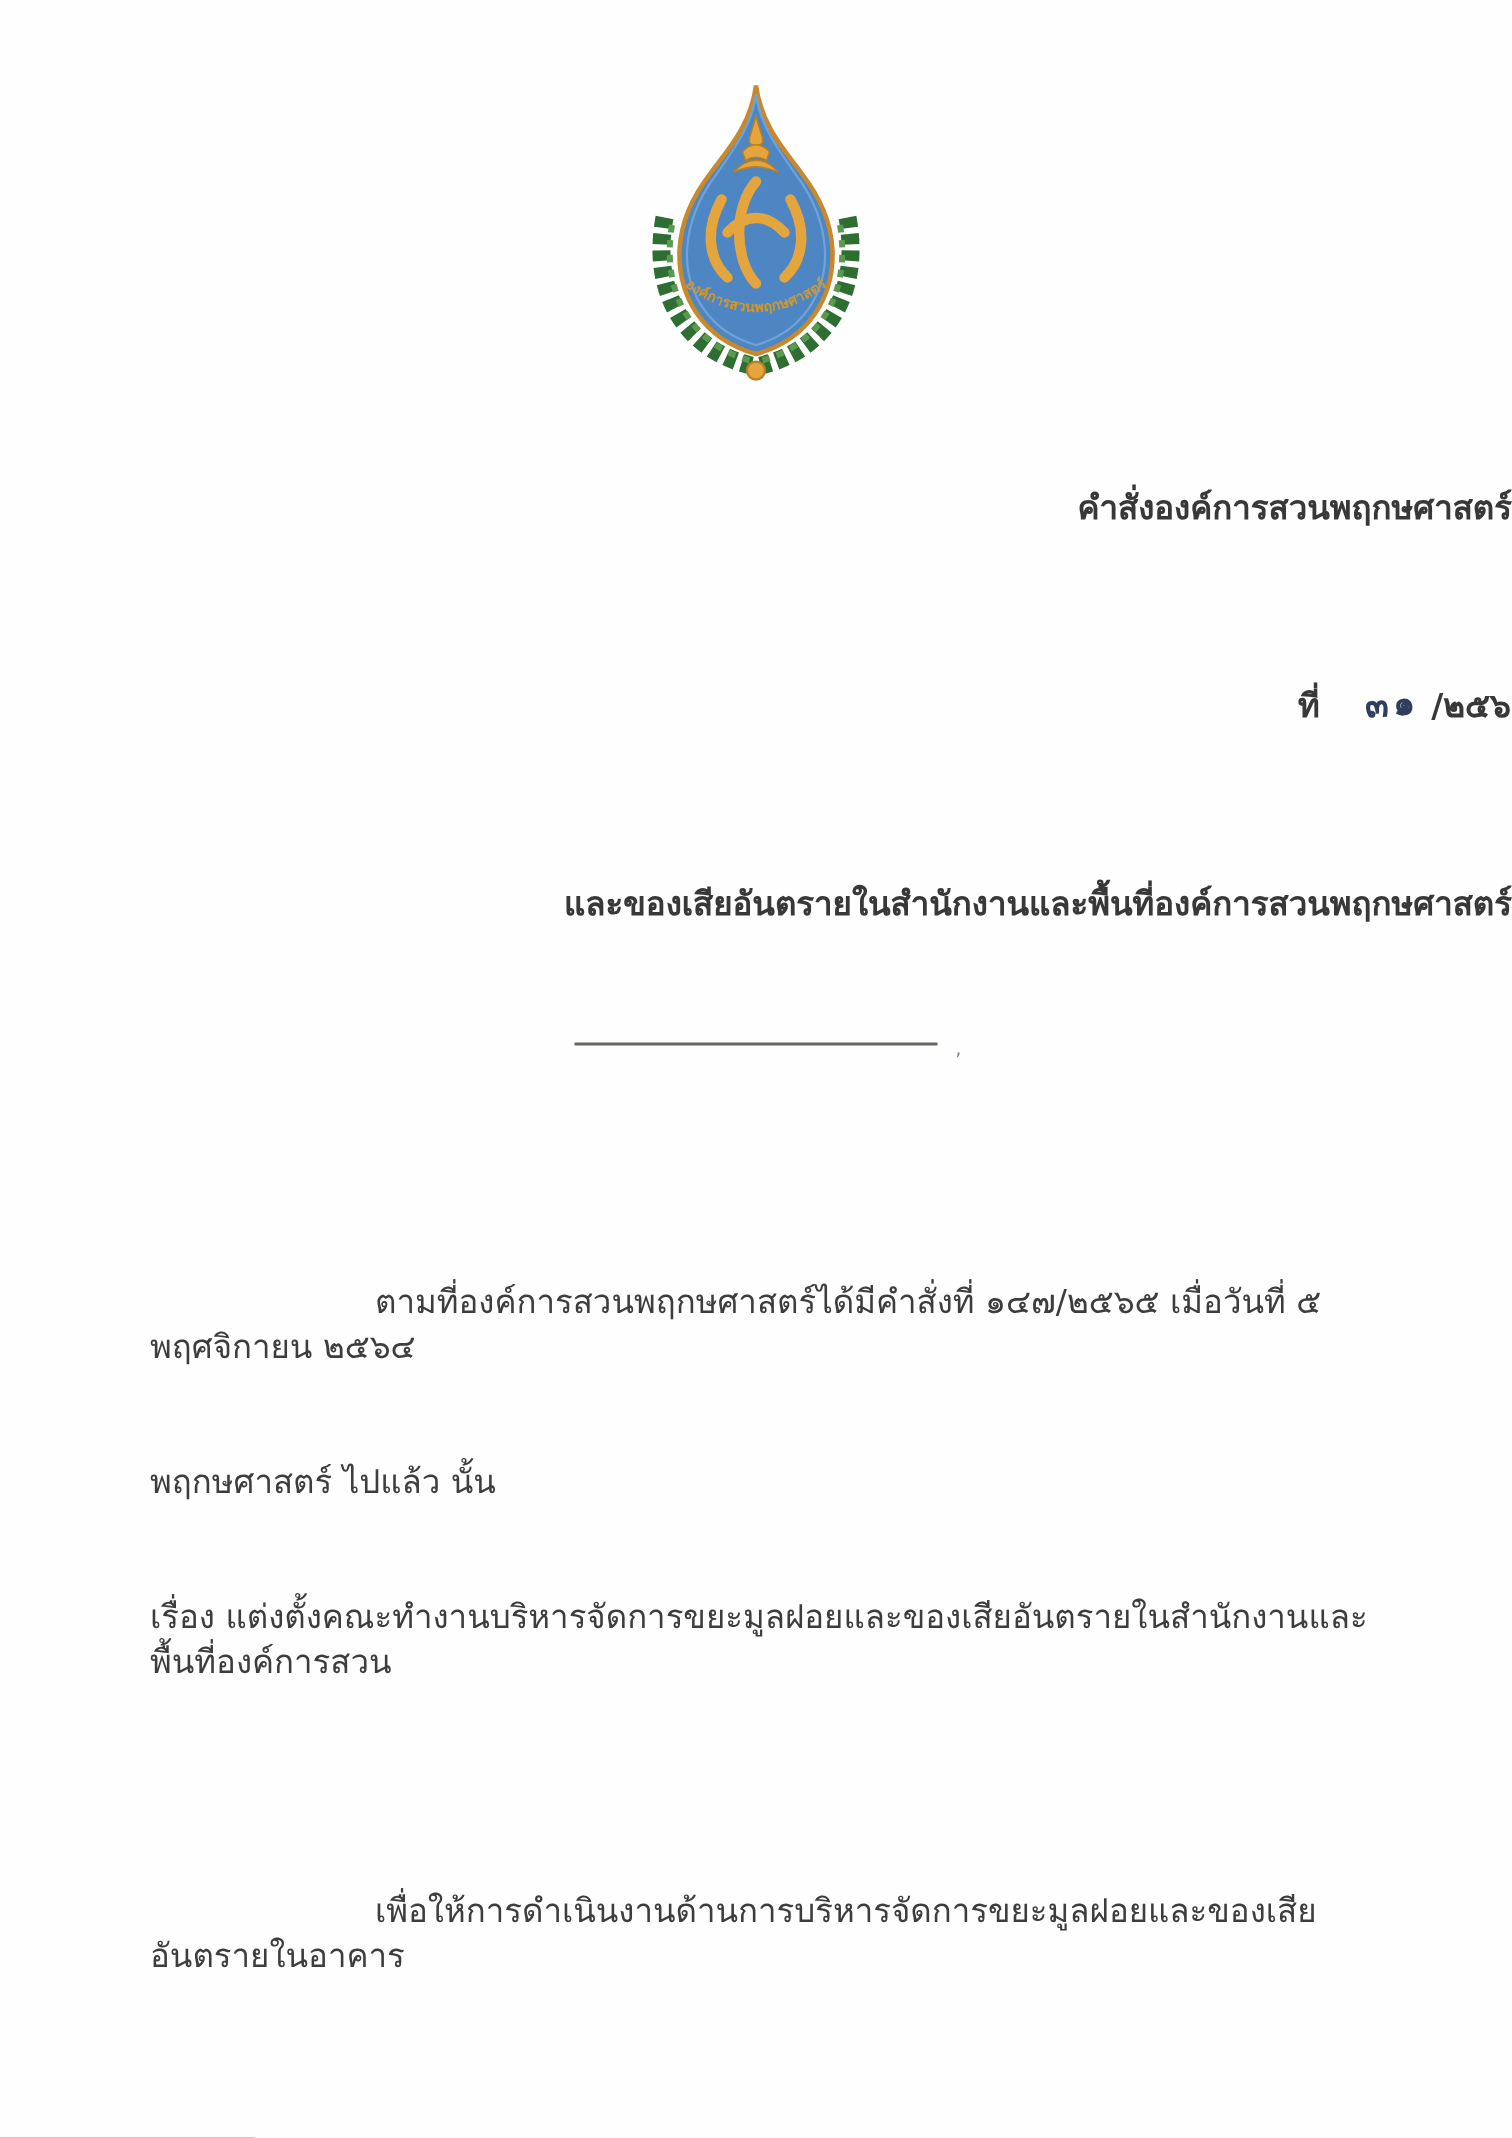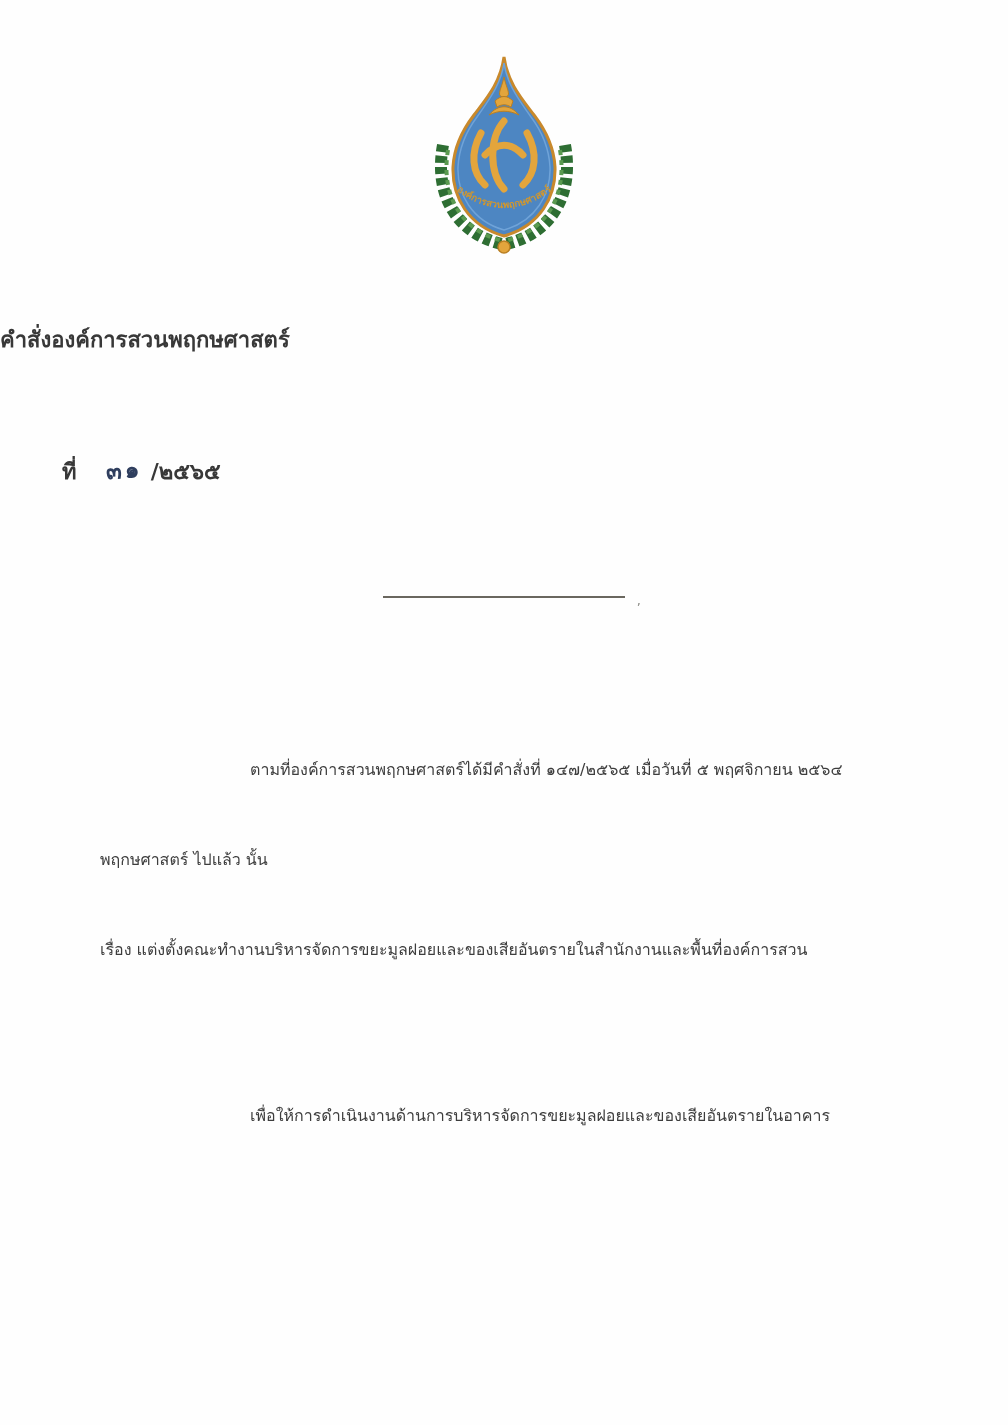--- a/index.html
+++ b/index.html
@@ -10,35 +10,35 @@
     background:#fefefe;
     font-family:"DejaVu Sans","Liberation Sans",sans-serif;
     color:#3c3c3c;
     overflow:hidden;
     box-sizing:border-box;
   }
   
   .seal-wrap{margin:55px auto 0;width:178px;height:200px;}
   
   .title-block{
-    margin-top:2px;text-align:left;
+    margin-top:2px;text-align:right;
     font-size:22px;font-weight:bold;line-height:33px;color:#383838;
     white-space:pre-wrap;
   }
   .number-line{display:inline-flex;align-items:baseline;transform:translateX(16px);}
   .number-prefix{margin-right:30px;}
   .hand-number{
     color:#2f3e5e;font-size:23px;
     display:inline-block;transform:rotate(-4deg) translateY(-1px);
     margin-right:8px;letter-spacing:3px;
   }
   .divider{position:relative;width:242px;margin:9px auto 0;height:0;border-top:2px solid #6a675f;}
   .divider .mark{position:absolute;right:-16px;top:-14px;font-size:13px;color:#8a8a84;font-weight:normal;}
   
-  .para{margin:0 96px 0 100px;font-size:16px;line-height:30px;color:#3d3d3d;white-space:pre-wrap;}
+  .para{margin:0 96px 0 100px;font-size:22px;line-height:30px;color:#3d3d3d;white-space:pre-wrap;}
   .para-1{margin-top:31px;}
   .para-2{margin-top:16px;}
   .para .indent{text-indent:150px;}
 </style>
 </head>
 <body>
 
 <div class="page">
 
   <div class="seal-wrap">
@@ -79,20 +79,21 @@
 
   <div class="title-block">
     <div>คำสั่งองค์การสวนพฤกษศาสตร์</div>
     <div>
       <span class="number-line">
         <span class="number-prefix">ที่</span>
         <span class="hand-number">๓๑</span>
         <span>/๒๕๖๕</span>
       </span>
     </div>
+    <div>และของเสียอันตรายในสำนักงานและพื้นที่องค์การสวนพฤกษศาสตร์</div>
     <div class="divider">
       <span class="mark">,</span>
     </div>
   </div>
 
   <div class="para para-1">
     <div class="indent">ตามที่องค์การสวนพฤกษศาสตร์ได้มีคำสั่งที่ ๑๔๗/๒๕๖๕ เมื่อวันที่ ๕ พฤศจิกายน ๒๕๖๔</div>
     <div>พฤกษศาสตร์ ไปแล้ว นั้น</div>
     <div>เรื่อง แต่งตั้งคณะทำงานบริหารจัดการขยะมูลฝอยและของเสียอันตรายในสำนักงานและพื้นที่องค์การสวน</div>
   </div>

